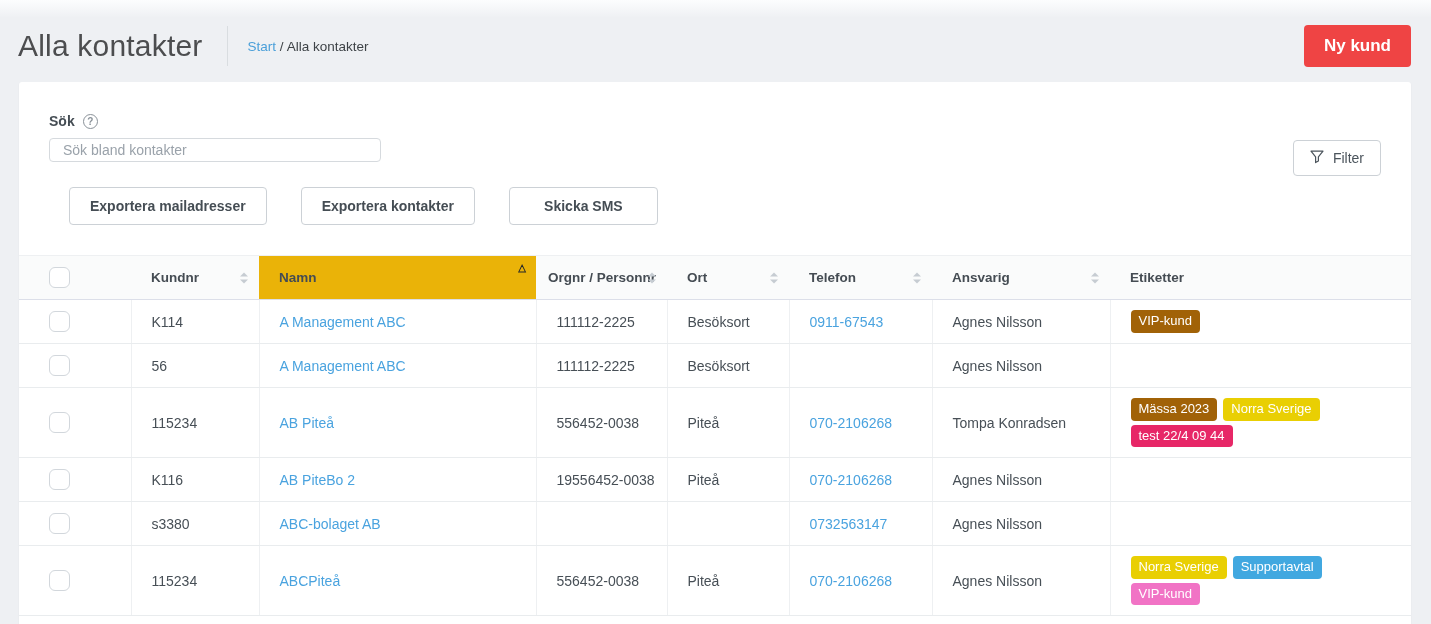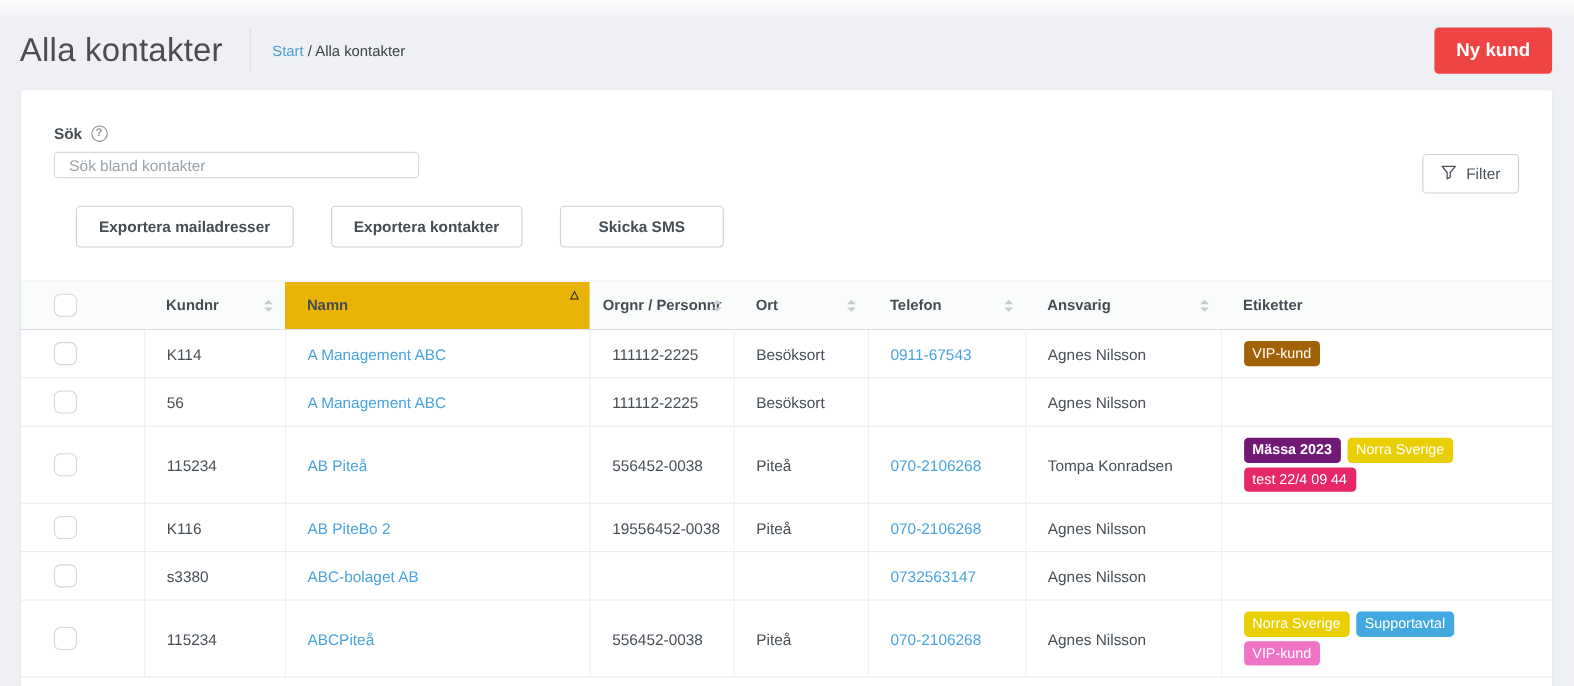--- a/index.html
+++ b/index.html
@@ -207,21 +207,21 @@
           <td></td>
         </tr>
         <tr>
           <td class="col-check"><span class="checkbox"></span></td>
           <td>115234</td>
           <td><a class="cell-link">AB Piteå</a></td>
           <td>556452-0038</td>
           <td>Piteå</td>
           <td><a class="cell-link">070-2106268</a></td>
           <td>Tompa Konradsen</td>
-          <td><span class="badge" style="background: #701a75; font-weight: bold;">Mässa 2023</span><span class="badge" style="background: rgb(233, 207, 3);">Norra Sverige</span><span class="badge" style="background: rgb(231, 39, 103);">test 22/4 09 44</span></td>
+          <td><span class="badge" style="background: #a16207;">Mässa 2023</span><span class="badge" style="background: rgb(233, 207, 3);">Norra Sverige</span><span class="badge" style="background: rgb(231, 39, 103);">test 22/4 09 44</span></td>
         </tr>
         <tr>
           <td class="col-check"><span class="checkbox"></span></td>
           <td>K116</td>
           <td><a class="cell-link">AB PiteBo 2</a></td>
           <td>19556452-0038</td>
           <td>Piteå</td>
           <td><a class="cell-link">070-2106268</a></td>
           <td>Agnes Nilsson</td>
           <td></td>

